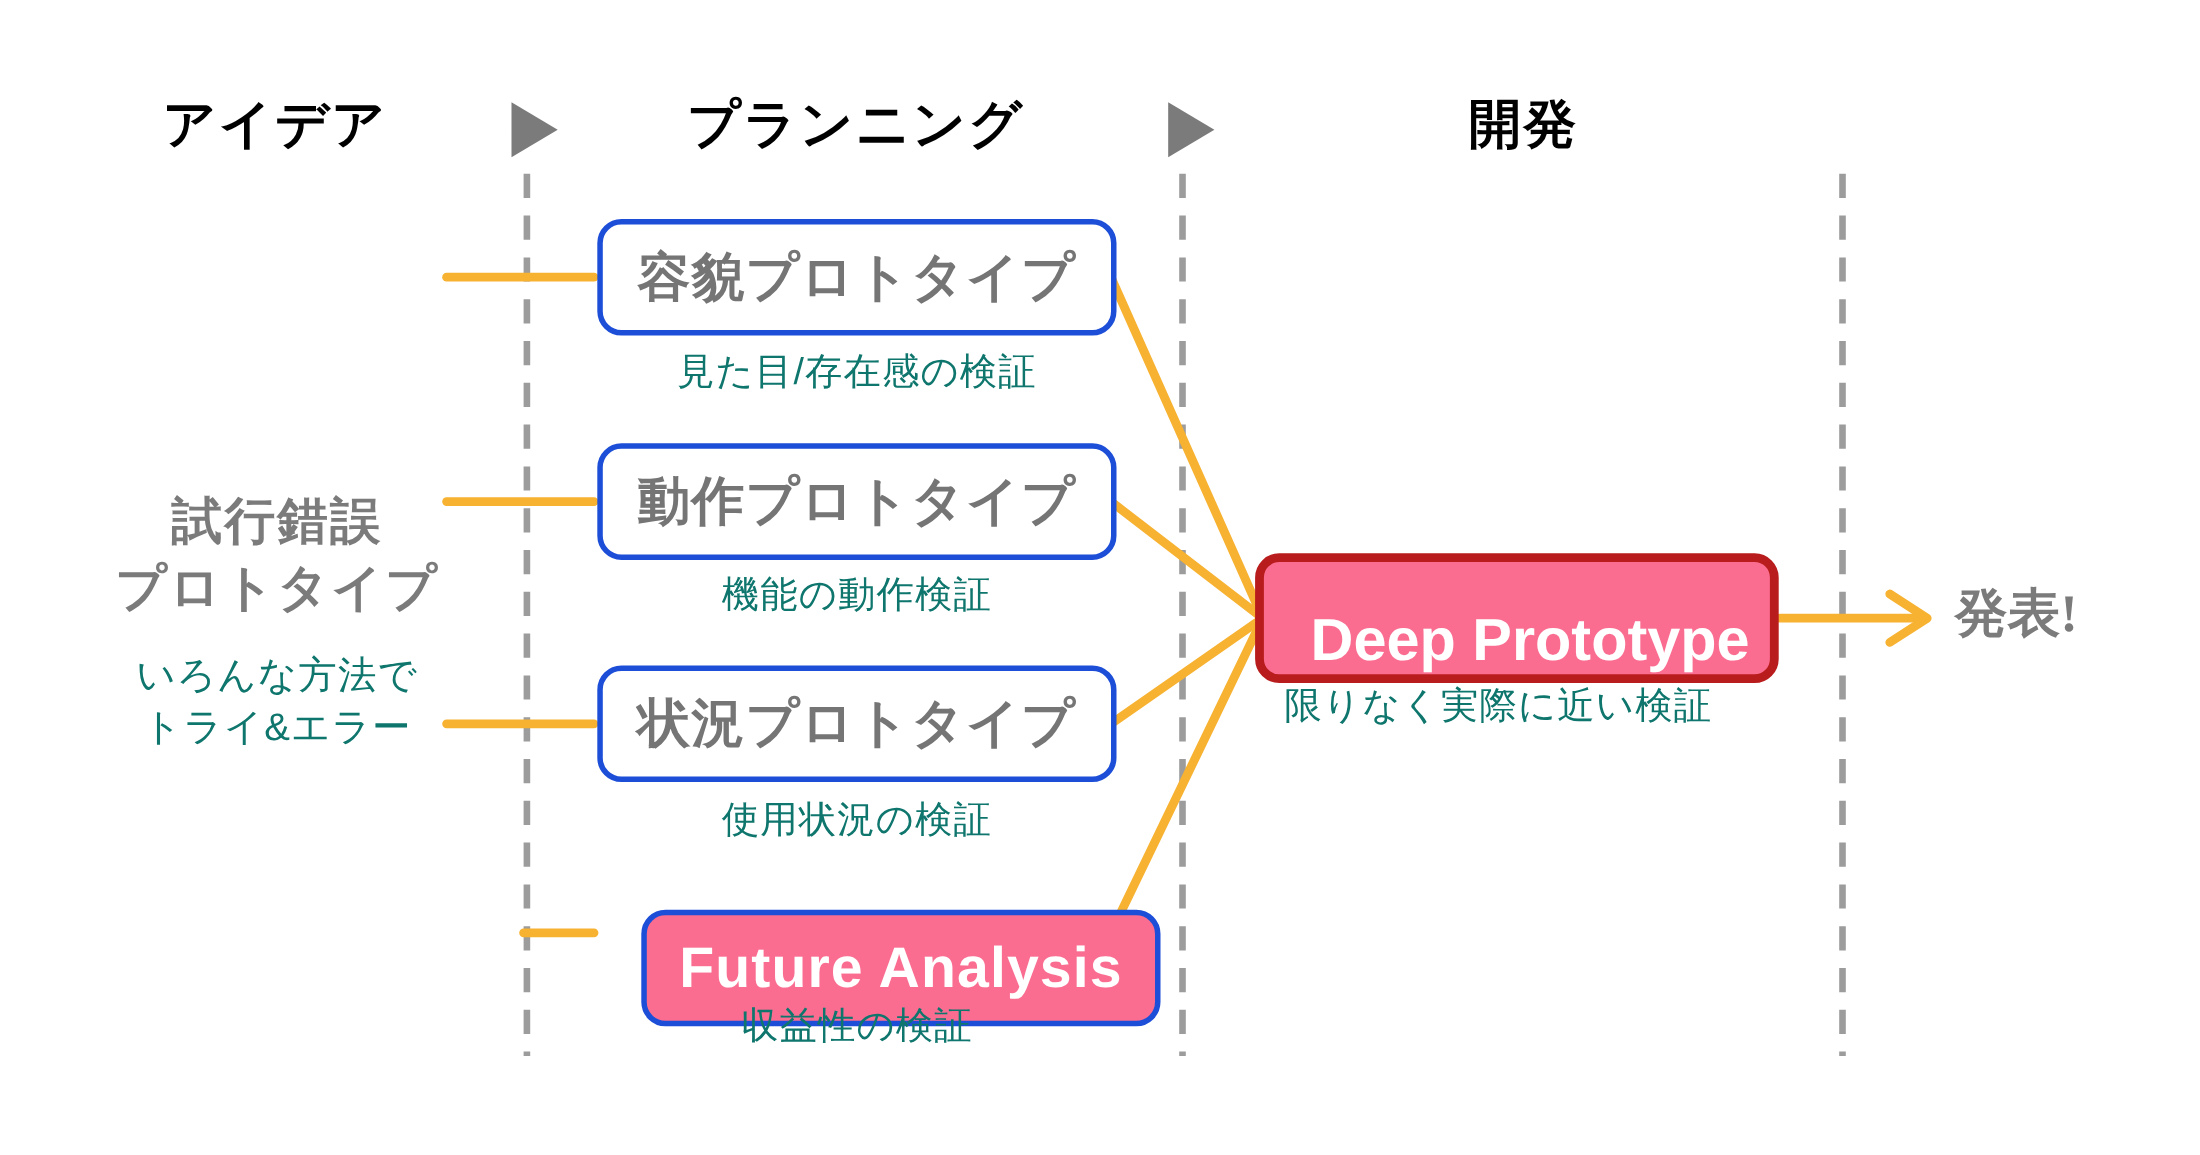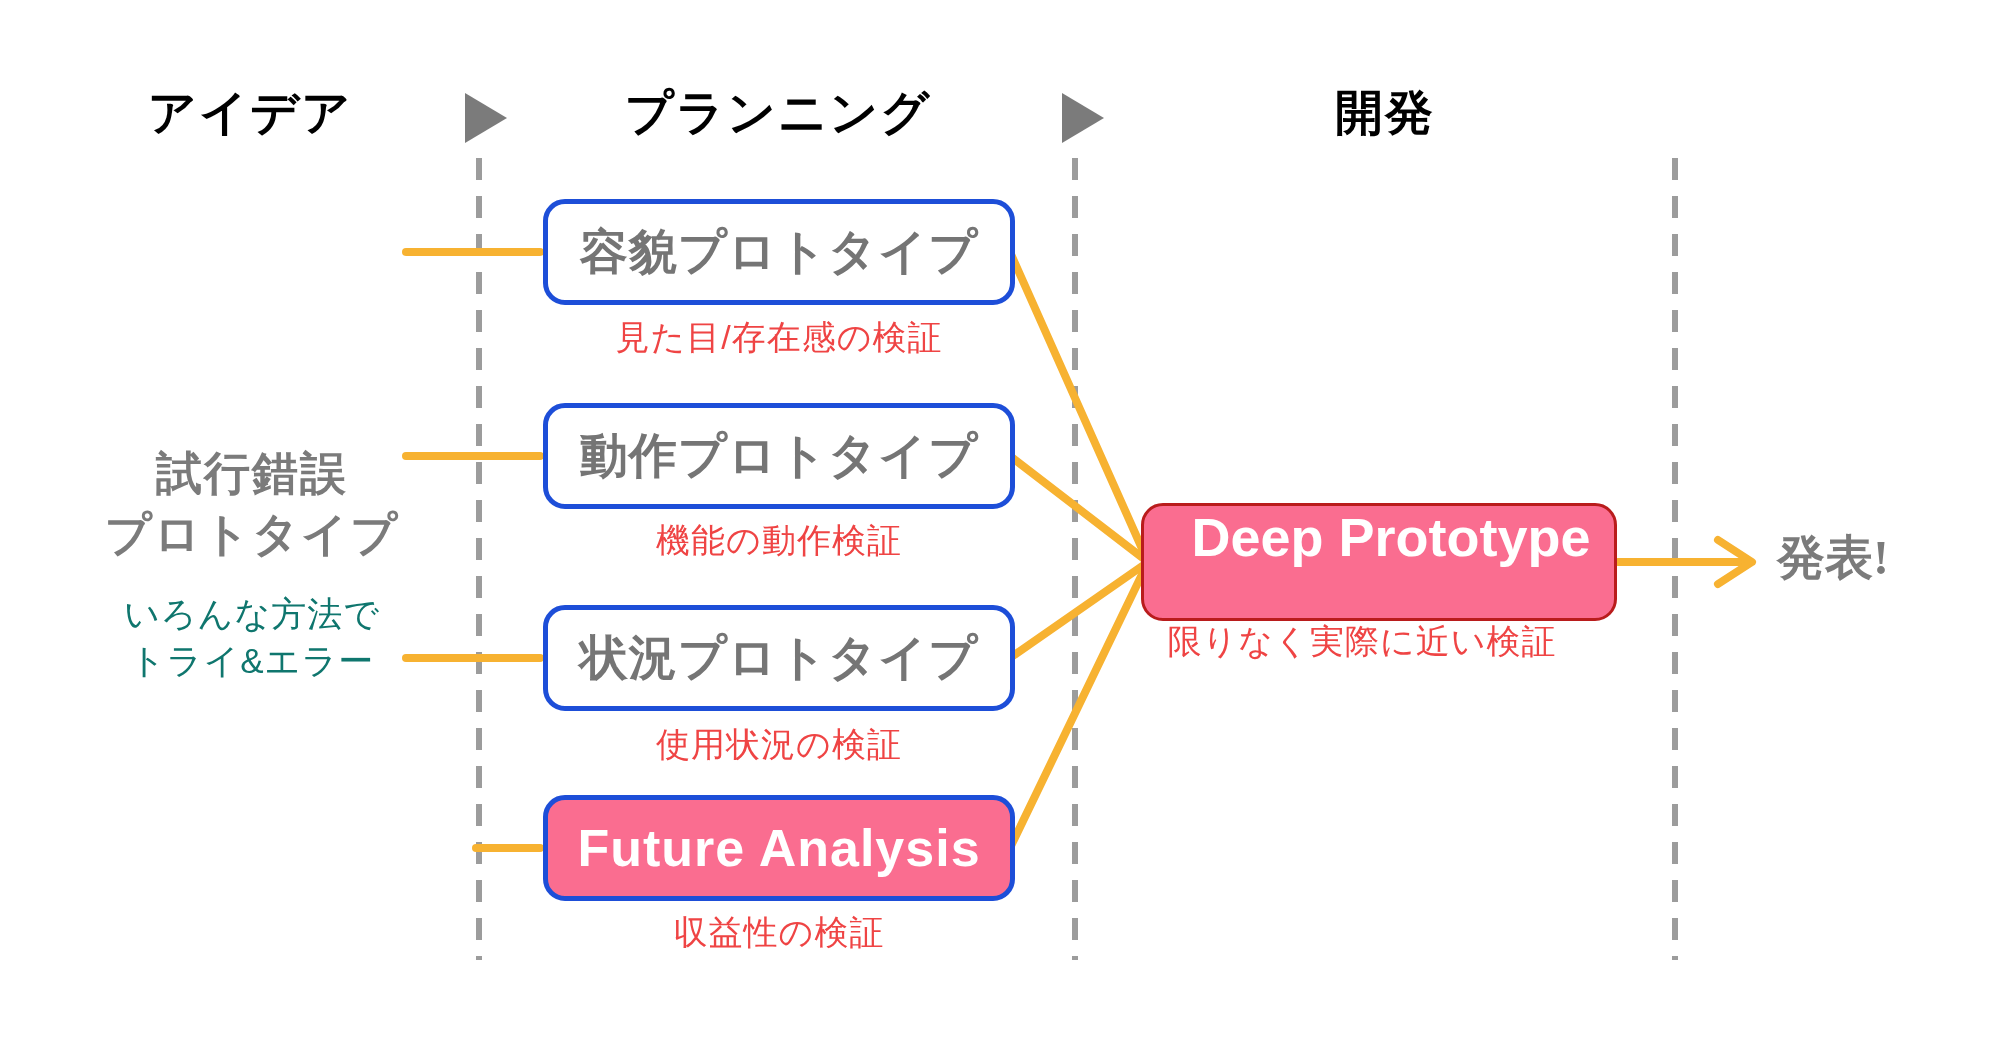--- a/index.html
+++ b/index.html
@@ -59,35 +59,35 @@
     font-size: 52px;
   }
   .deep-box {
     position: absolute;
     left: 1141px;
     top: 503px;
     width: 476px;
     height: 118px;
     box-sizing: border-box;
     background: #fa6d90;
-    border: 3px solid #b91c1c;
+    border: 8px solid #b91c1c;
     border-radius: 22px;
     display: flex;
-    align-items: flex-start;
+    align-items: flex-end;
     justify-content: center;
     padding-left: 24px;
   }
   .deep-box .box-label {
     font-size: 54px;
     font-weight: bold;
     color: #ffffff;
   }
   .caption {
     font-size: 34px;
-    color: #ef4444;
+    color: #0f766e;
     letter-spacing: 1px;
   }
   .side-title {
     font-size: 46px;
     font-weight: bold;
     color: #7b7b7b;
     letter-spacing: 2px;
   }
   .side-sub {
     font-size: 35px;
@@ -145,21 +145,21 @@
   <div class="proto-box" style="top:403px;">
     <span class="box-label">動作プロトタイプ</span>
   </div>
   <div class="abs caption" style="left:779px; top:541px;">機能の動作検証</div>
 
   <div class="proto-box" style="top:605px;">
     <span class="box-label">状況プロトタイプ</span>
   </div>
   <div class="abs caption" style="left:779px; top:745px;">使用状況の検証</div>
 
-  <div class="proto-box pink" style="top:795px;">
+  <div class="proto-box pink" style="top:827px;margin-left:40px;">
     <span class="box-label">Future Analysis</span>
   </div>
   <div class="abs caption" style="left:779px; top:933px;">収益性の検証</div>
 
   <div class="deep-box">
     <span class="box-label">Deep Prototype</span>
   </div>
   <div class="abs caption" style="left:1362px; top:642px;">限りなく実際に近い検証</div>
 
   <div class="abs outcome-label" style="left:1833px; top:558px;font-family:Liberation Serif, serif;">発表!</div>

